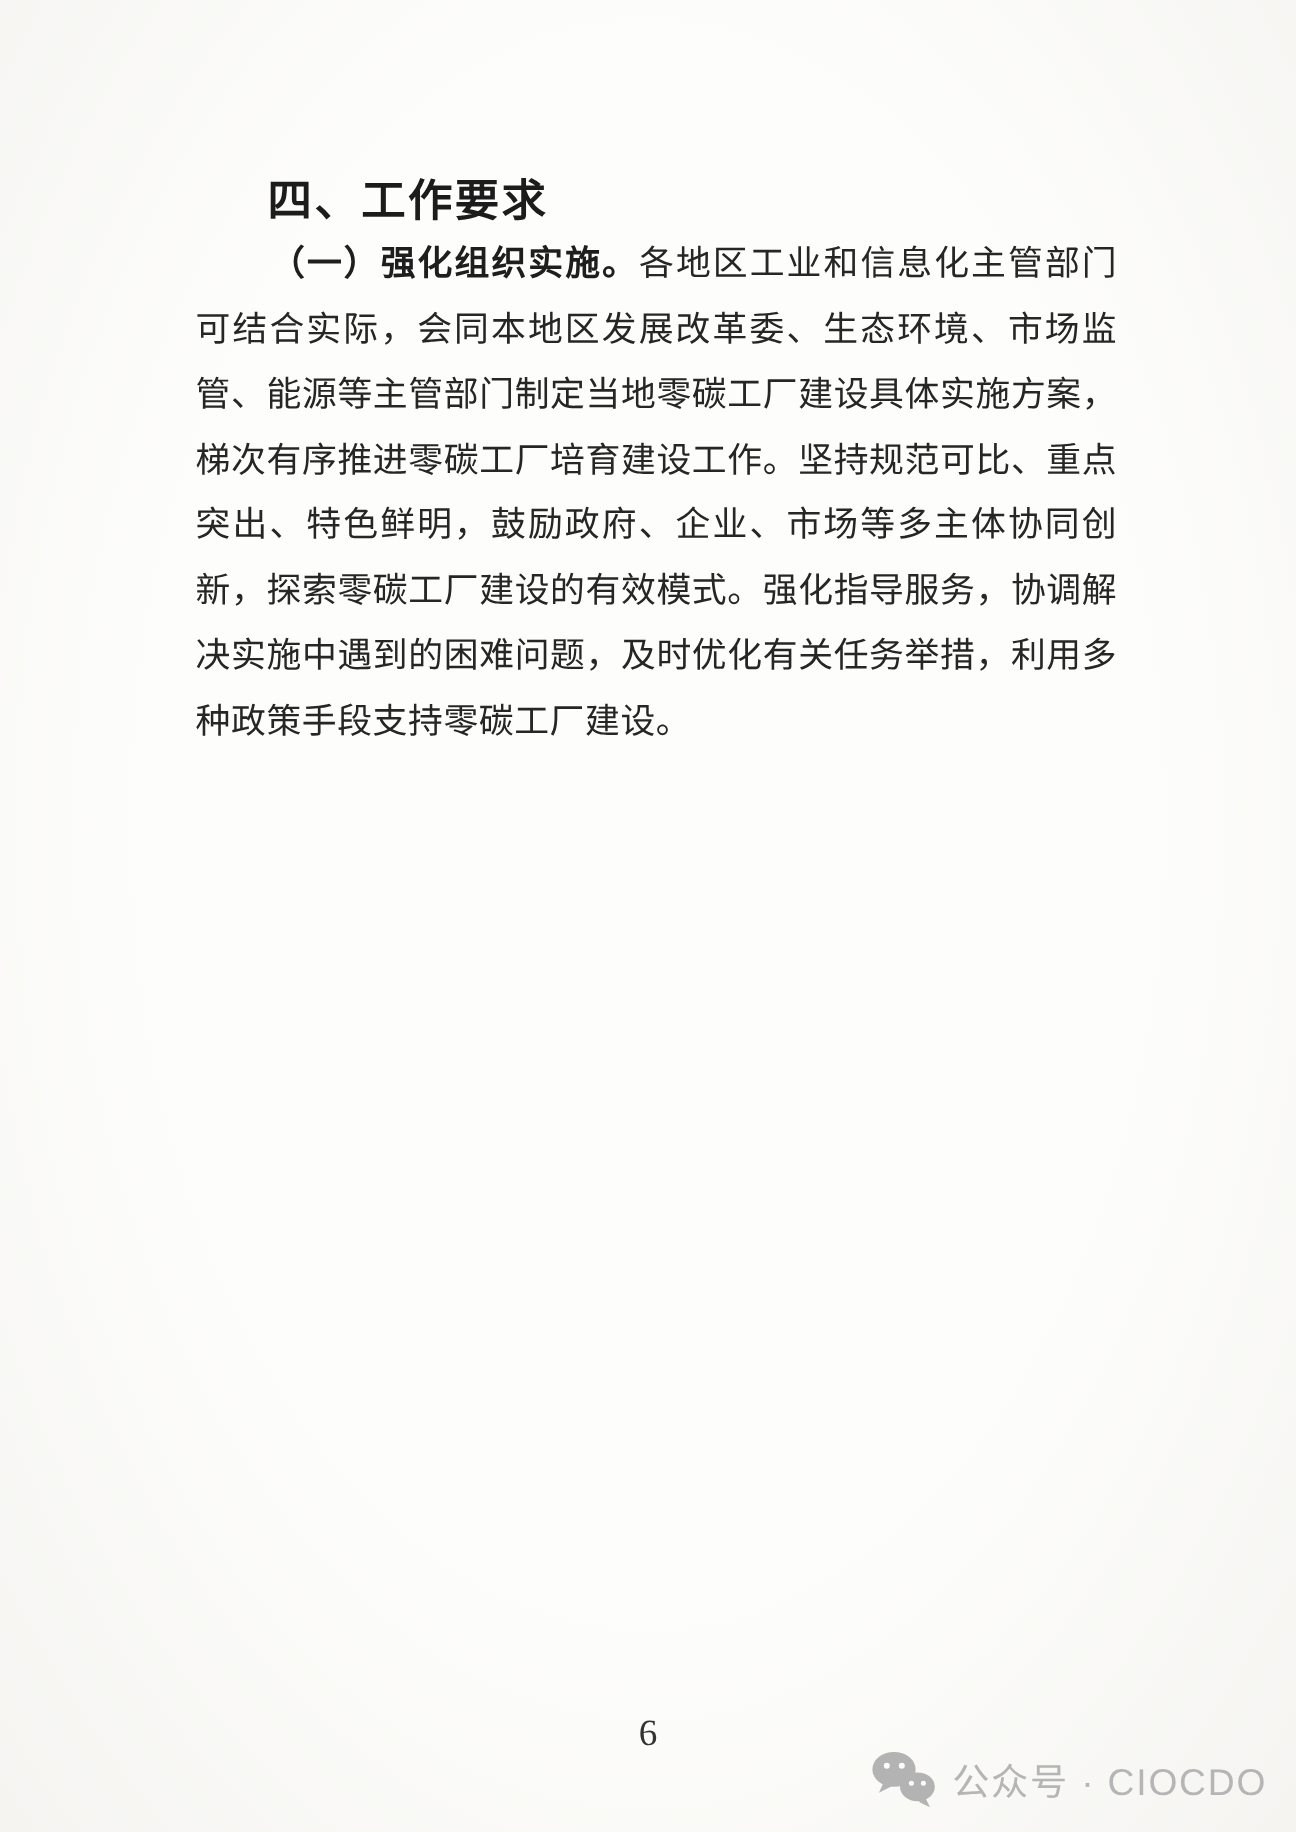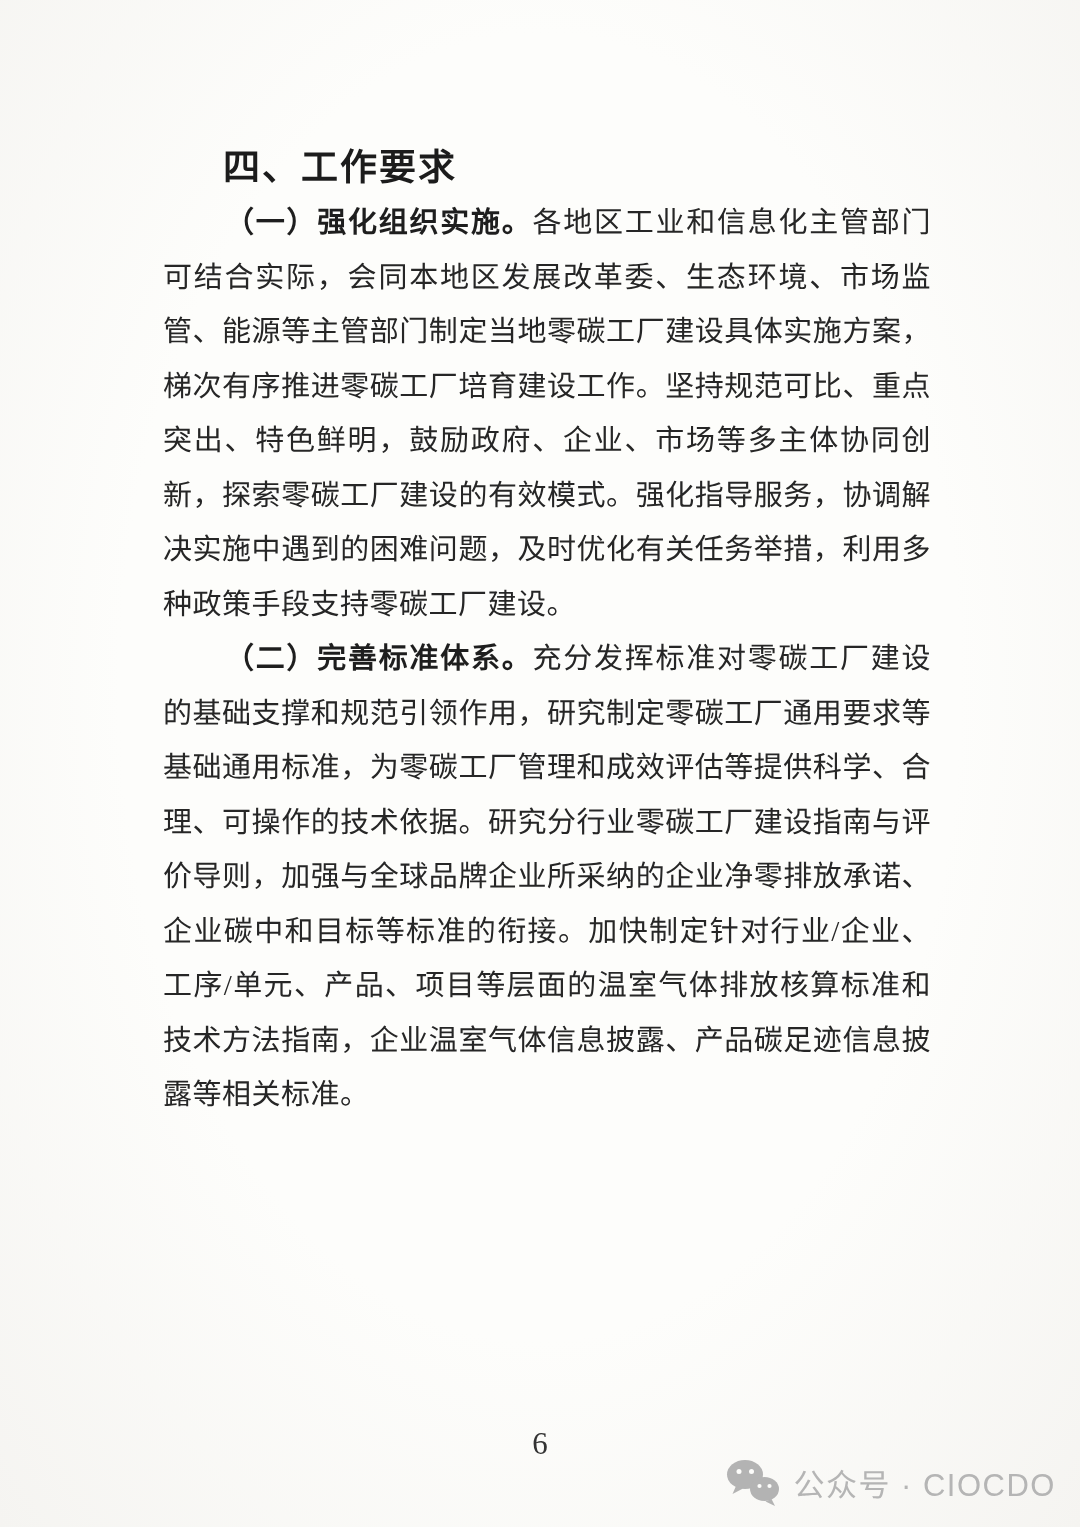--- a/index.html
+++ b/index.html
@@ -38,20 +38,21 @@
   .para {
     margin: 0;
     padding: 0;
     font-size: 29px;
     line-height: 54.5px;
     letter-spacing: 0.5px;
     text-align: justify;
     text-align-last: left;
     text-indent: 62px;
     color: #262626;
+    font-family: Liberation Mono, monospace;
   }
   .para .lead {
     font-weight: 700;
     color: #1e1e1e;
   }
   .page-number {
     position: absolute;
     top: 1426px;
     left: 0;
     width: 1080px;
@@ -83,21 +84,20 @@
 </style>
 </head>
 <body>
 
 <div class="page">
   <div class="content">
     <h1 class="heading">四、工作要求</h1>
 
     <p class="para"><span class="lead">（一）强化组织实施。</span><span>各地区工业和信息化主管部门可结合实际，会同本地区发展改革委、生态环境、市场监管、能源等主管部门制定当地零碳工厂建设具体实施方案，梯次有序推进零碳工厂培育建设工作。坚持规范可比、重点突出、特色鲜明，鼓励政府、企业、市场等多主体协同创新，探索零碳工厂建设的有效模式。强化指导服务，协调解决实施中遇到的困难问题，及时优化有关任务举措，利用多种政策手段支持零碳工厂建设。</span></p>
 
-    <p class="para"><span class="lead">（二）完善标准体系。</span><span>充分发挥标准对零碳工厂建设的基础支撑和规范引领作用，研究制定零碳工厂通用要求等基础通用标准，为零碳工厂管理和成效评估等提供科学、合理、可操作的技术依据。研究分行业零碳工厂建设指南与评价导则，加强与全球品牌企业所采纳的企业净零排放承诺、企业碳中和目标等标准的衔接。加快制定针对行业/企业、工序/单元、产品、项目等层面的温室气体排放核算标准和技术方法指南，企业温室气体信息披露、产品碳足迹信息披露等相关标准。</span></p>
 
   </div>
 
   <div class="page-number">6</div>
 
   <div class="watermark">
     <span class="wm-icon">
       <svg width="56" height="48" viewBox="0 0 56 48" xmlns="http://www.w3.org/2000/svg" aria-hidden="true">
         <ellipse cx="20" cy="16.5" rx="18" ry="14.5" fill="#b3b3b3"></ellipse>
         <path d="M11 28 L7.5 36 L18 30.5 Z" fill="#b3b3b3"></path>

